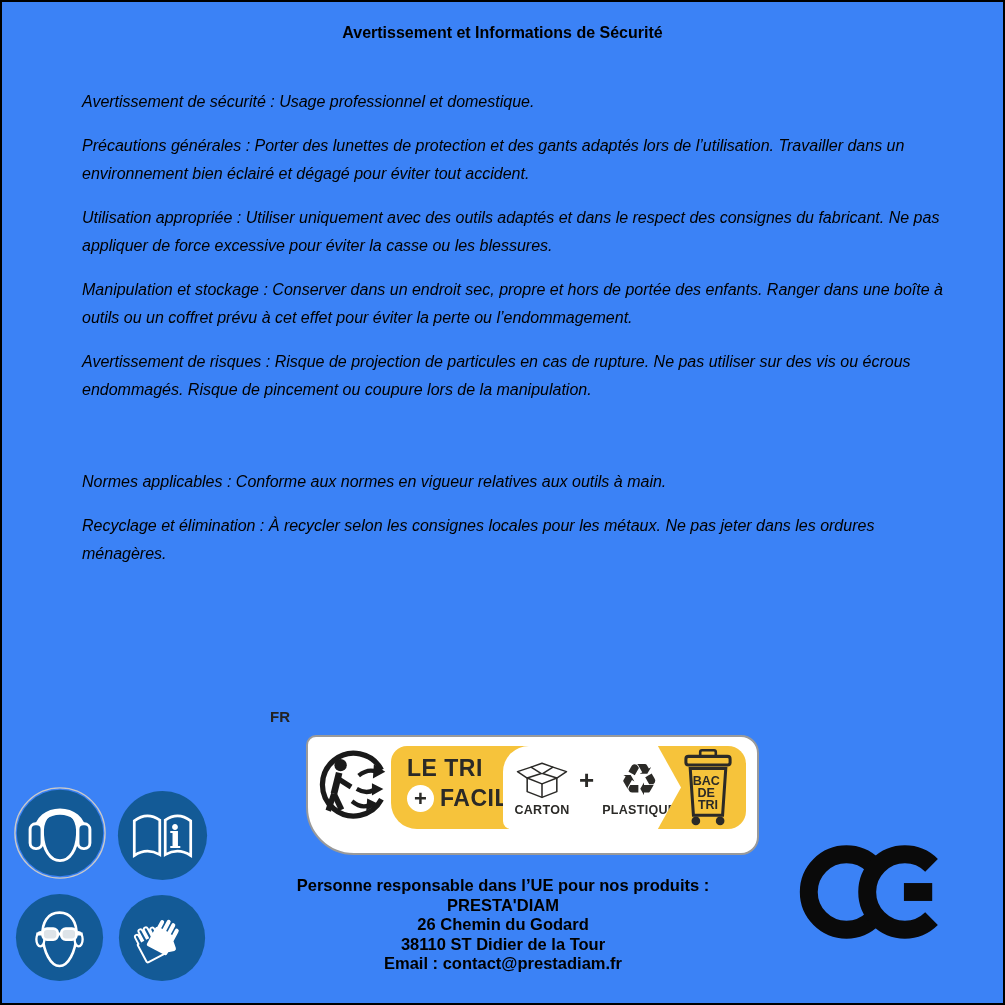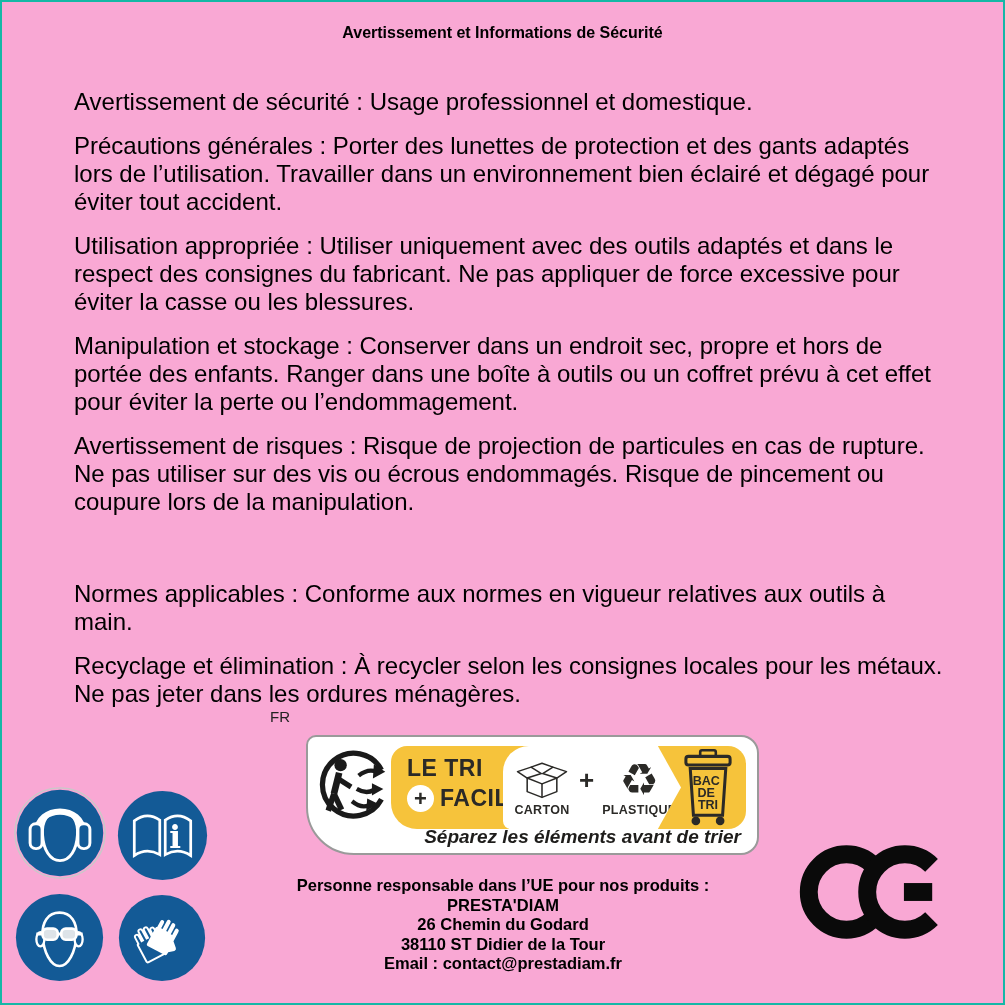--- a/index.html
+++ b/index.html
@@ -1,43 +1,43 @@
 <!DOCTYPE html>
 <html><head>
 <meta charset="utf-8">
 <style>
   html,body{margin:0;padding:0;background:#fff;}
   .page{
     position:relative;
     width:1005px;height:1005px;
     box-sizing:border-box;
-    border:2px solid #14b8a6;
-    background:#f9a8d4;
+    border:2px solid #000000;
+    background:#3b82f6;
     font-family:"Liberation Sans","DejaVu Sans",sans-serif;
     color:#000;
     overflow:hidden;
   }
   .title{
     position:absolute;top:22px;left:0;width:100%;
     text-align:center;font-size:16px;font-weight:700;
   }
   .body-text{
-    position:absolute;left:72px;top:86px;width:873px;
-    font-size:24px;line-height:28px;
+    position:absolute;left:80px;top:86px;width:873px;
+    font-size:16px;line-height:28px;font-style:italic;
   }
   .body-text p{margin:0 0 16px 0;}
   .body-text p.gap-before{margin-top:64px;}
 
   
   .safety-grid{position:absolute;left:12px;top:785px;width:195px;height:197px;}
   .picto{position:absolute;}
   .picto svg{display:block;}
 
   
-  .fr-code{position:absolute;left:268px;top:706px;font-size:15px;font-weight:400;color:#222;}
+  .fr-code{position:absolute;left:268px;top:706px;font-size:15px;font-weight:700;color:#222;}
   .tri-label{
     position:absolute;left:267px;top:733px;width:453px;height:120px;
     box-sizing:border-box;background:#fff;border:2px solid #9a9a9a;
     border-radius:10px 18px 18px 48px;
     margin-left:37px;
   }
   .triman{position:absolute;left:6px;top:6px;}
   .tri-band{
     position:absolute;left:83px;top:9px;width:355px;height:83px;
     background:#F6C33B;border-radius:16px 18px 18px 26px;overflow:hidden;
@@ -201,21 +201,20 @@
           <circle cx="44" cy="84" r="5" fill="#2b2a27"></circle>
           <text x="30" y="42" text-anchor="middle" font-family="Liberation Sans,sans-serif" font-weight="bold" font-size="14.5" fill="#2b2a27">
             <tspan x="30" y="42">BAC</tspan>
             <tspan x="30" y="56">DE</tspan>
             <tspan x="30" y="70">TRI</tspan>
           </text>
         </svg>
       </div>
     </div>
 
-    <div class="tri-instruction">Séparez les éléments avant de trier</div>
   </div>
 
   <div class="responsible">
     <div>Personne responsable dans l’UE pour nos produits :</div>
     <div>PRESTA'DIAM</div>
     <div>26 Chemin du Godard</div>
     <div>38110 ST Didier de la Tour</div>
     <div>Email : contact@prestadiam.fr</div>
   </div>
 

